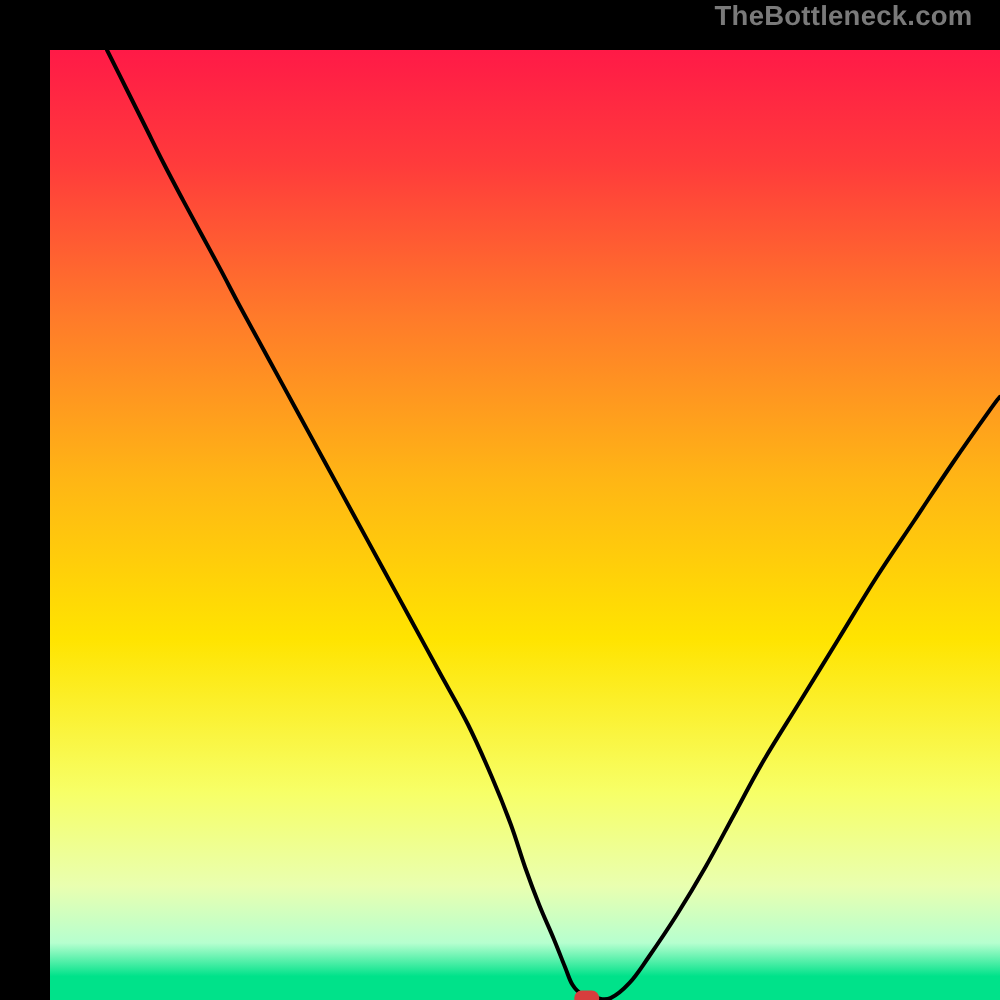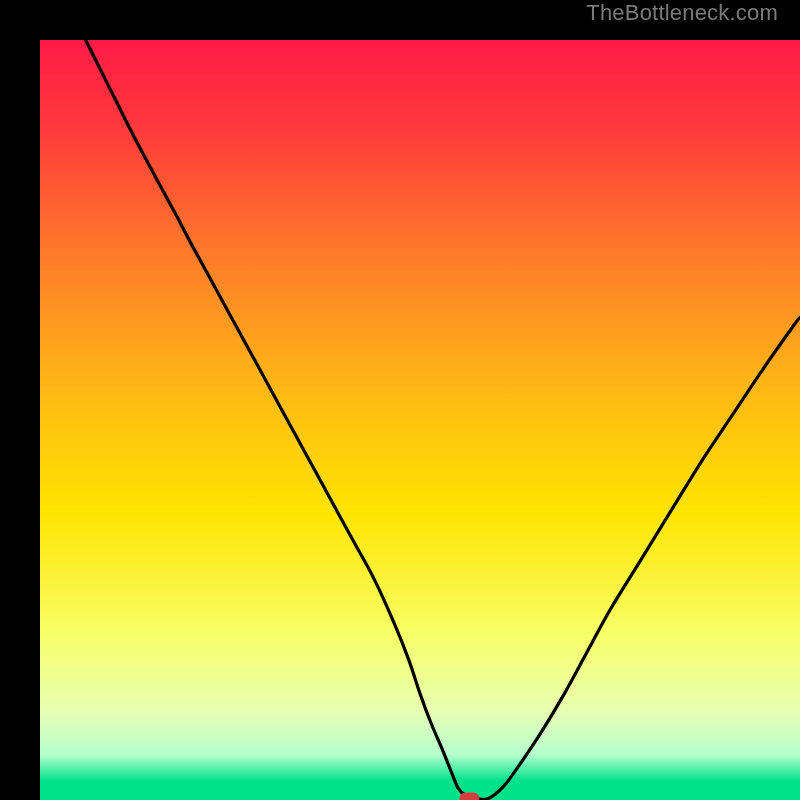--- a/index.html
+++ b/index.html
@@ -18,21 +18,21 @@
     width: 760px;
     height: 760px;
     background: #000;
   }
   .watermark {
     position: absolute;
     top: 0px;
     right: 22px;
     color: #7a7a7a;
     font-size: 22px;
-    font-weight: 400;
+    font-weight: 700;
     letter-spacing: 0.2px;
     z-index: 5;
   }
   .plot {
     position: absolute;
     left: 20px;
     top: 20px;
     width: 760px;
     height: 760px;
   }

